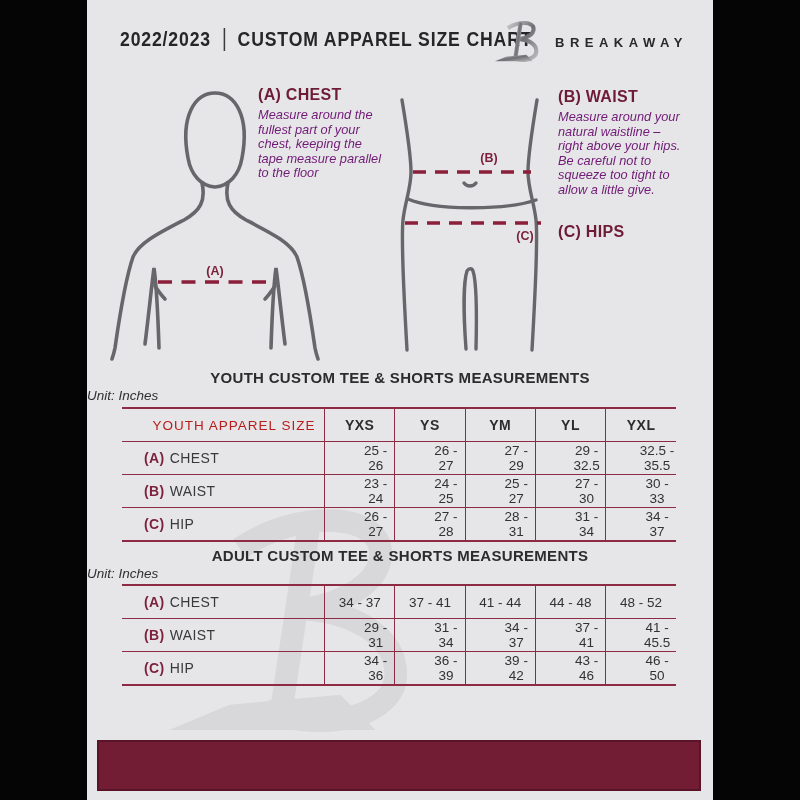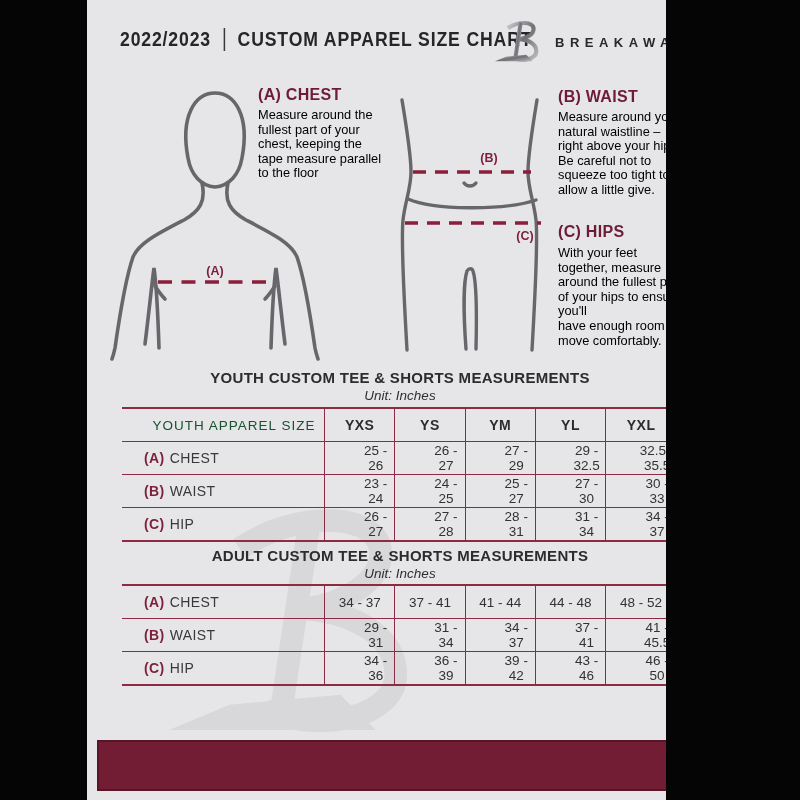--- a/index.html
+++ b/index.html
@@ -5,21 +5,21 @@
   html, body { margin: 0; padding: 0; }
   body {
     width: 800px; height: 800px;
     background: #050505;
     position: relative;
     font-family: "Liberation Sans", "DejaVu Sans", sans-serif;
     -webkit-font-smoothing: antialiased;
   }
   .page {
     position: absolute; left: 87px; top: 0;
-    width: 579px; height: 800px;
+    width: 626px; height: 800px;
     background: #e6e6e8;
     overflow: hidden;
   }
   
   .watermark {
     position: absolute; left: 72px; top: 498px;
     width: 262px; height: 242px;
     z-index: 0; opacity: .85;
   }
   .content { position: absolute; inset: 0; z-index: 1; }
@@ -47,55 +47,55 @@
   }
 
   
   .figure-left { position: absolute; left: 17px; top: 82px; width: 216px; height: 278px; overflow: visible; }
   .figure-right { position: absolute; left: 301px; top: 98px; width: 180px; height: 260px; overflow: visible; }
   .m-head {
     position: absolute; font-size: 16px; font-weight: bold;
     color: #6e1b36; letter-spacing: .3px; white-space: nowrap;
   }
   .m-desc {
-    position: absolute; font-size: 12.8px; 
-    color: #000000; line-height: 14.6px; white-space: pre-line; width: 175px;
+    position: absolute; font-size: 12.8px; font-style: italic;
+    color: #701a75; line-height: 14.6px; white-space: pre-line; width: 175px;
   }
   .head-a { left: 171px; top: 86px; }
   .desc-a { left: 171px; top: 108px; }
   .head-b { left: 471px; top: 88px; }
   .desc-b { left: 471px; top: 110px; }
   .head-c { left: 471px; top: 223px; text-align: right; }
   .desc-c { left: 471px; top: 246px; }
   .diag-label { font-weight: bold; fill: #7b1f3a; font-size: 12.5px; font-family: "Liberation Sans", sans-serif; }
 
   
   .tbl-title {
     position: absolute; left: 0; width: 626px; text-align: center;
     font-size: 15px; font-weight: bold; color: #2c2c2e; letter-spacing: .3px;
   }
   .tbl-unit {
-    position: absolute; left: 0; width: 626px; text-align: center;
+    position: absolute; left: 0; width: 626px; 
     font-size: 13.5px; font-style: italic; color: #2f2f31;
   }
   .size-table {
     position: absolute; left: 35px; width: 554px;
     border-collapse: collapse; table-layout: fixed;
     border-top: 2.5px solid #8c2b43; border-bottom: 2.5px solid #8c2b43;
     background: transparent;
   }
   .size-table th, .size-table td {
     height: 32px; padding: 0; text-align: center;
     background: transparent; font-family: "Liberation Sans", sans-serif;
   }
   .size-table tr th:first-child, .size-table tr td:first-child { width: 180px; }
   .size-table tr + tr th, .size-table tr + tr td { border-top: 1.5px solid #8c2b43; padding-left: 32px; }
   .size-table th + th, .size-table td + td { border-left: 1.5px solid #8c2b43; margin-left: 32px; }
   .hdr-label-cell {
-    font-weight: 400; font-size: 13.5px; color: #14532d;
+    font-weight: 400; font-size: 13.5px; color: #b91c1c;
     letter-spacing: 1px; text-align: left; padding-left: 22px !important;
   }
   .size-code { font-weight: bold; font-size: 14px; color: #2c2c2e; letter-spacing: .5px; }
   .row-label { text-align: left !important; padding-left: 22px !important; font-size: 14px; color: #39393b; letter-spacing: .4px; }
   .row-key { font-weight: bold; color: #7b1f3a; margin-right: 5px; }
   .cell-val { font-size: 13.5px; color: #323234; }
 
   .youth-title { top: 369px; }
   .youth-unit  { top: 388px; }
   .youth-table { top: 407px; }
@@ -180,27 +180,20 @@
 
     <div class="m-head head-b">(B) WAIST</div>
     <div class="m-desc desc-b">Measure around your
 natural waistline –
 right above your hips.
 Be careful not to
 squeeze too tight to
 allow a little give.</div>
 
     <div class="m-head head-c">(C) HIPS</div>
-    <div class="m-desc desc-c">With your feet
-together, measure
-around the fullest part
-of your hips to ensure
-you'll
-have enough room to
-move comfortably.</div>
 
     <div class="tbl-title youth-title">YOUTH CUSTOM TEE &amp; SHORTS MEASUREMENTS</div>
     <div class="tbl-unit youth-unit">Unit: Inches</div>
 
     <table class="size-table youth-table">
       <tbody>
           <tr>
         <th class="hdr-label-cell">YOUTH APPAREL SIZE</th>
         <th class="size-code">YXS</th>
         <th class="size-code">YS</th>

